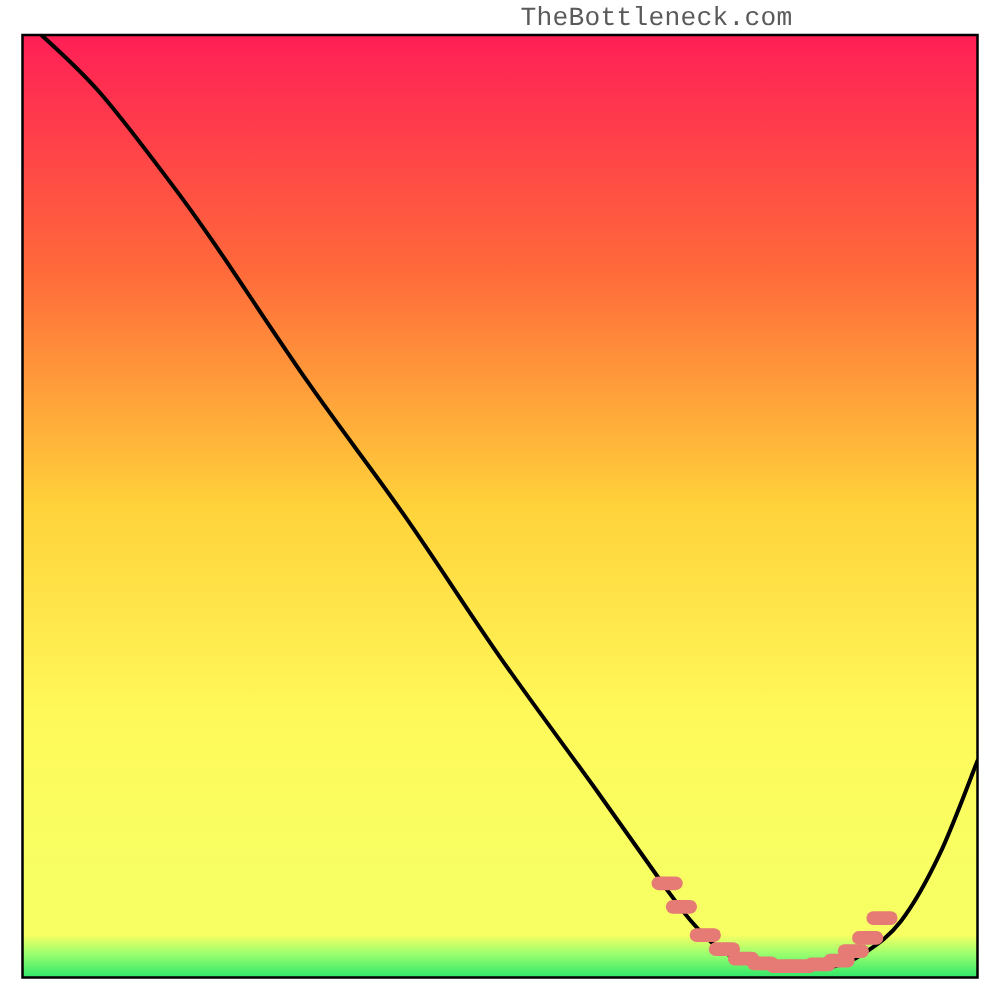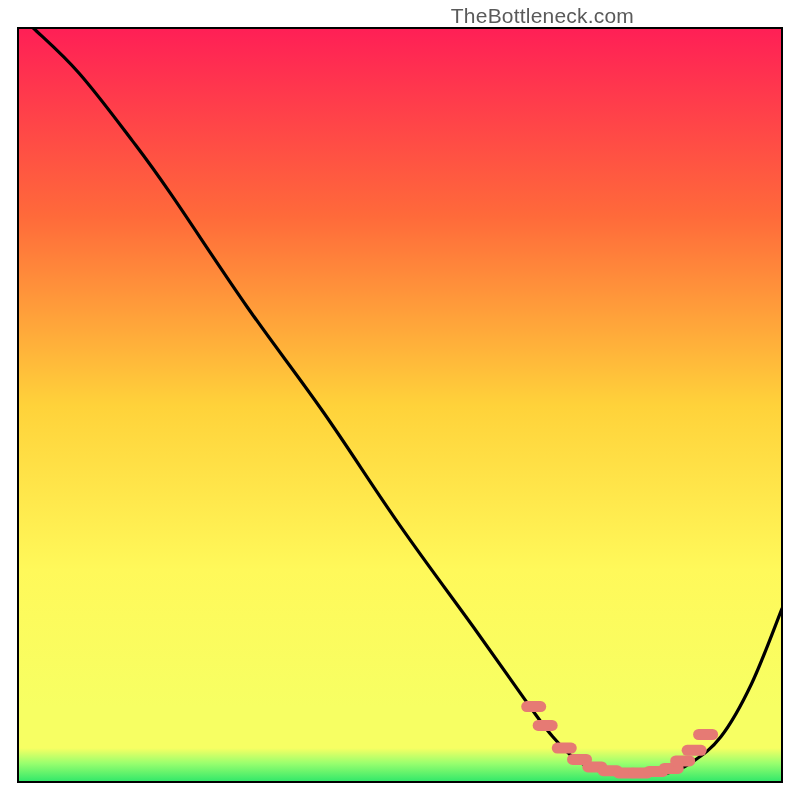--- a/index.html
+++ b/index.html
@@ -8,20 +8,21 @@
     width: 800px;
     height: 800px;
     overflow: hidden;
     font-family: Arial, Helvetica, sans-serif;
     background: #ffffff;
   }
   .stage {
     position: relative;
     width: 644px;
     height: 800px;
+    font-family: Liberation Mono, monospace;
   }
   .watermark {
     position: absolute;
     top: 4px;
     right: 10px;
     color: #5a5a5a;
     font-size: 21px;
     font-weight: 500;
     letter-spacing: 0.2px;
   }

